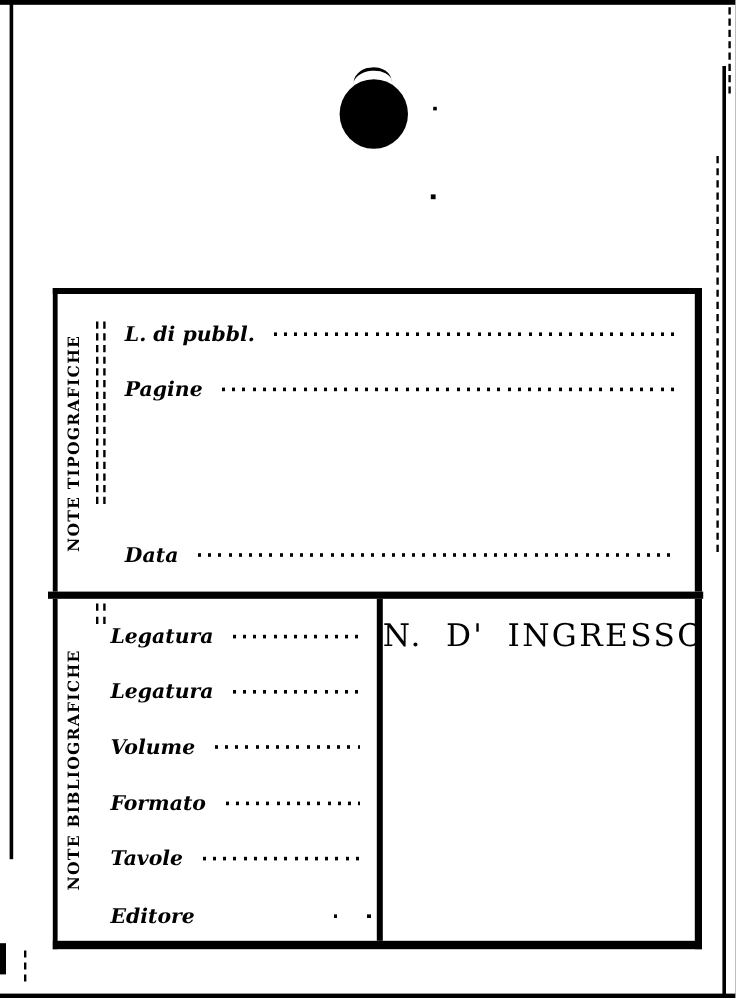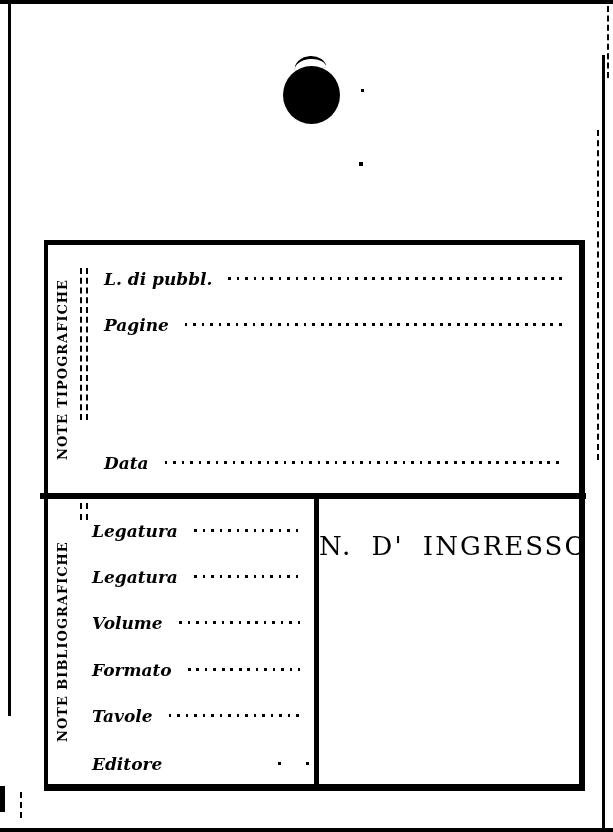--- a/index.html
+++ b/index.html
@@ -70,21 +70,20 @@
   .leader.sparse {
     flex:0 0 36px; margin-left:100px;
     background:repeating-linear-gradient(90deg, #000 0 3px, transparent 3px 28px);
   }
 
   
   .ingresso-title {
     position:absolute; left:271px; right:4px; top:16px;
     text-align:center; font-size:26px; letter-spacing:2px; word-spacing:9px;
     white-space:nowrap;
-    margin-top:16px;
   }
 </style>
 </head>
 <body>
 
 <div class="page">
 
   <div class="edge-top"></div>
   <div class="edge-bottom"></div>
   <div class="edge-left"></div>

